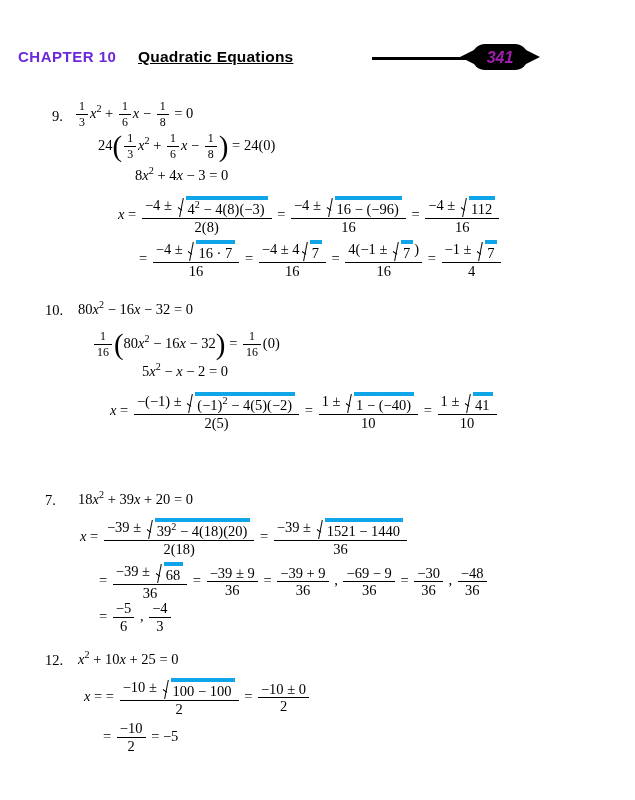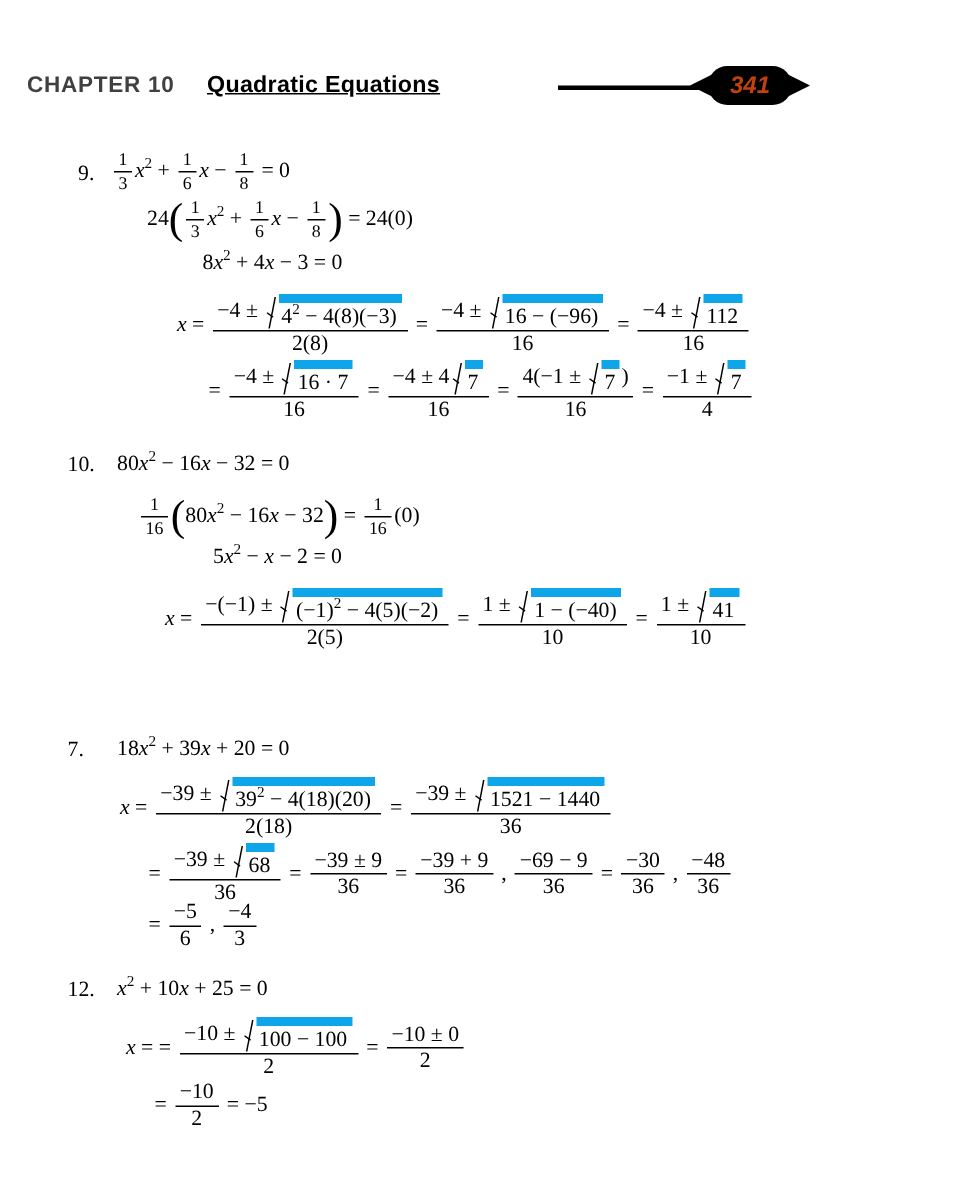--- a/index.html
+++ b/index.html
@@ -25,21 +25,21 @@
     height: 34px;
   }
   .chapter-label {
     position: absolute;
     left: 18px;
     top: 0px;
     font-family: "Liberation Sans", sans-serif;
     font-weight: bold;
     font-size: 15px;
     letter-spacing: 0.5px;
-    color: #404040;
+    color: #6d28d9;
   }
   .chapter-title {
     position: absolute;
     left: 138px;
     top: 0px;
     font-family: "Liberation Sans", sans-serif;
     font-weight: bold;
     font-size: 15.5px;
     letter-spacing: 0.2px;
     color: #000000;
@@ -88,21 +88,21 @@
   .page-number-text {
     position: absolute;
     left: 472px;
     top: 1px;
     width: 56px;
     text-align: center;
     font-family: "Liberation Sans", sans-serif;
     font-weight: bold;
     font-style: italic;
     font-size: 16px;
-    color: #c2410c;
+    color: #a21caf;
     z-index: 3;
   }
 
   
   .problem {
     position: absolute;
     left: 0;
     width: 635px;
   }
   .prob-num {
@@ -155,21 +155,21 @@
   
   .rad {
     display: inline-block;
     position: relative;
     vertical-align: middle;
     padding-left: 9px;
     margin: 0 1px;
   }
   .rad > .radbody {
     display: inline-block;
-    border-top: 6px solid #0ea5e9;
+    border-top: 4px solid #0ea5e9;
     padding: 1px 3px 0 2px;
   }
   .rad::before {
     content: "";
     position: absolute;
     left: 4px;
     top: 2px;
     bottom: 1px;
     width: 5px;
     border-left: 1.2px solid #000;

